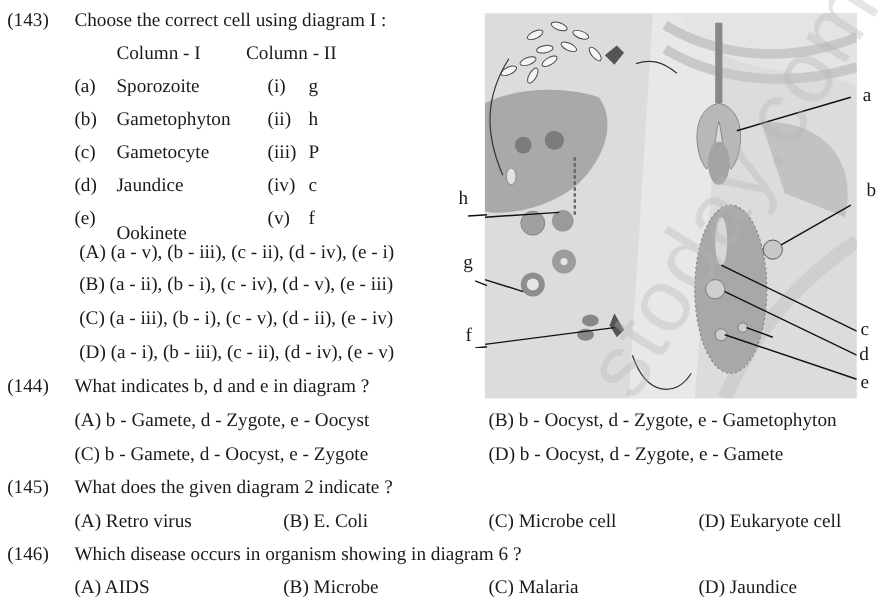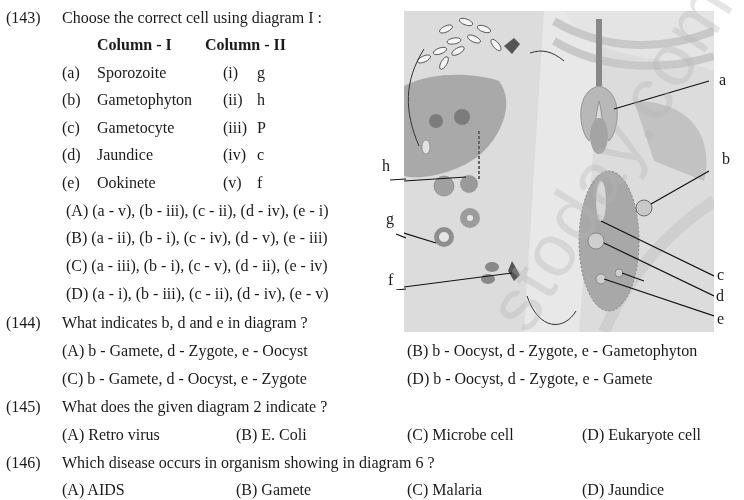--- a/index.html
+++ b/index.html
@@ -3,21 +3,21 @@
 <meta charset="utf-8">
 <style>
   html, body { margin: 0; padding: 0; background: #ffffff; }
   body {
     width: 744px; height: 500px; position: relative; overflow: hidden;
     font-family: "Liberation Serif", "DejaVu Serif", serif;
     color: #1a1a1a; font-size: 16px;
   }
   .abs { position: absolute; white-space: nowrap; line-height: 20px; }
   .qnum { left: 6px; }
-  .bold { font-weight: bold; }
+  .bold { font-weight: normal; }
   .figure {
     position: absolute; left: 404px; top: 11px; width: 310px; height: 321px;
     background: #dcdcdc; overflow: hidden;
   }
   .figure svg { position: absolute; left: 0; top: 0; }
   .lbl { position: absolute; font-size: 16px; line-height: 18px; font-family: "Liberation Serif", serif; }
   .watermark {
     position: absolute; left: 470px; top: 300px;
     font-family: "Liberation Sans", sans-serif; font-size: 74px;
     color: rgba(180,180,180,0.35); transform: rotate(-58deg);
@@ -48,21 +48,21 @@
   <div class="abs" style="left:97px;top:118px">Gametocyte</div>
   <div class="abs" style="left:223px;top:118px">(iii)</div>
   <div class="abs" style="left:257px;top:118px">P</div>
 
   <div class="abs" style="left:62px;top:145px">(d)</div>
   <div class="abs" style="left:97px;top:145px">Jaundice</div>
   <div class="abs" style="left:223px;top:145px">(iv)</div>
   <div class="abs" style="left:257px;top:145px">c</div>
 
   <div class="abs" style="left:62px;top:173px">(e)</div>
-  <div class="abs" style="left:97px;top:173px">Ookinete</div>
+  <div class="abs" style="left:97px;top:185px">Ookinete</div>
   <div class="abs" style="left:223px;top:173px">(v)</div>
   <div class="abs" style="left:257px;top:173px">f</div>
 </div>
 
 <div class="abs" style="left:66px;top:201px">(A) (a - v), (b - iii), (c - ii), (d - iv), (e - i)</div>
 <div class="abs" style="left:66px;top:228px">(B) (a - ii), (b - i), (c - iv), (d - v), (e - iii)</div>
 <div class="abs" style="left:66px;top:256px">(C) (a - iii), (b - i), (c - v), (d - ii), (e - iv)</div>
 <div class="abs" style="left:66px;top:284px">(D) (a - i), (b - iii), (c - ii), (d - iv), (e - v)</div>
 
 <div class="abs qnum" style="top:313px">(144)</div>
@@ -75,21 +75,21 @@
 <div class="abs qnum" style="top:397px">(145)</div>
 <div class="abs" style="left:62px;top:397px">What does the given diagram 2 indicate ?</div>
 <div class="abs" style="left:62px;top:425px">(A) Retro virus</div>
 <div class="abs" style="left:236px;top:425px">(B) E. Coli</div>
 <div class="abs" style="left:407px;top:425px">(C) Microbe cell</div>
 <div class="abs" style="left:582px;top:425px">(D) Eukaryote cell</div>
 
 <div class="abs qnum" style="top:453px">(146)</div>
 <div class="abs" style="left:62px;top:453px">Which disease occurs in organism showing in diagram 6 ?</div>
 <div class="abs" style="left:62px;top:480px">(A) AIDS</div>
-<div class="abs" style="left:236px;top:480px">(B)  Gamete</div>
+<div class="abs" style="left:236px;top:480px">(B)  Microbe</div>
 <div class="abs" style="left:407px;top:480px">(C) Malaria</div>
 <div class="abs" style="left:582px;top:480px">(D) Jaundice</div>
 
 <div class="figure">
   <svg width="310" height="321" viewBox="0 0 310 321">
 
     <path d="M140 0 L200 0 L175 321 L120 321 Z" fill="#e8e8e8"></path>
     <path d="M160 0 C 200 60, 260 40, 310 60 L310 0 Z" fill="#e4e4e4"></path>
     <path d="M150 10 C 200 40, 260 40, 310 20" stroke="#c8c8c8" stroke-width="8" fill="none"></path>
     <path d="M150 30 C 200 60, 260 60, 310 45" stroke="#c8c8c8" stroke-width="8" fill="none"></path>

